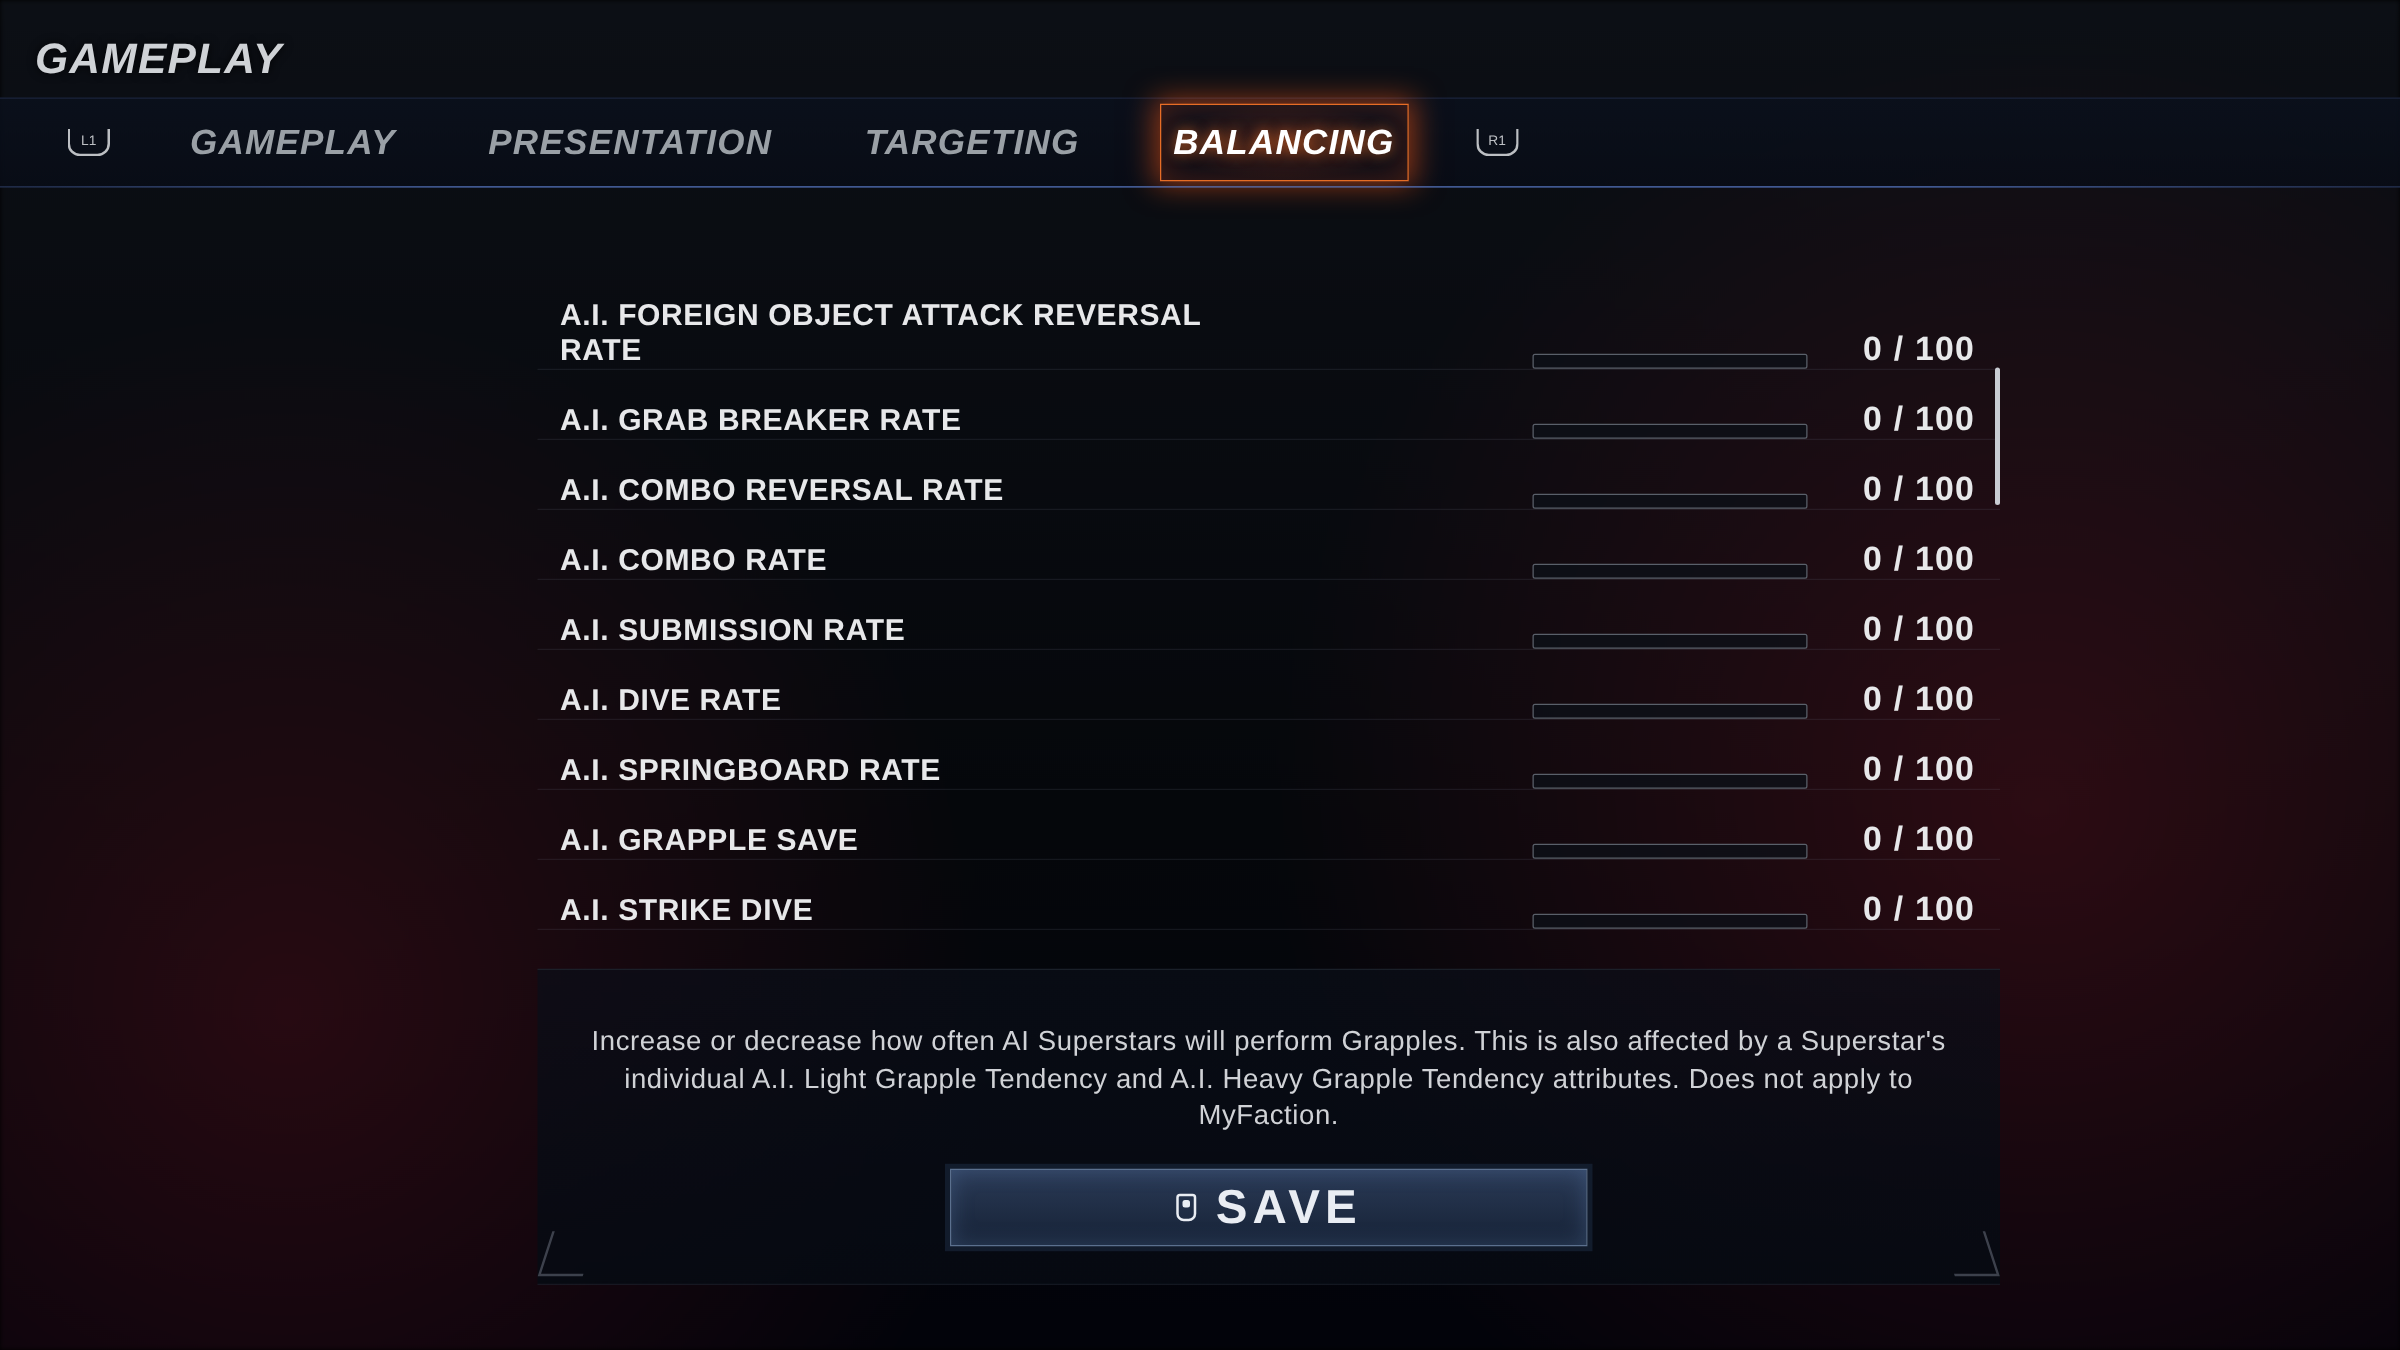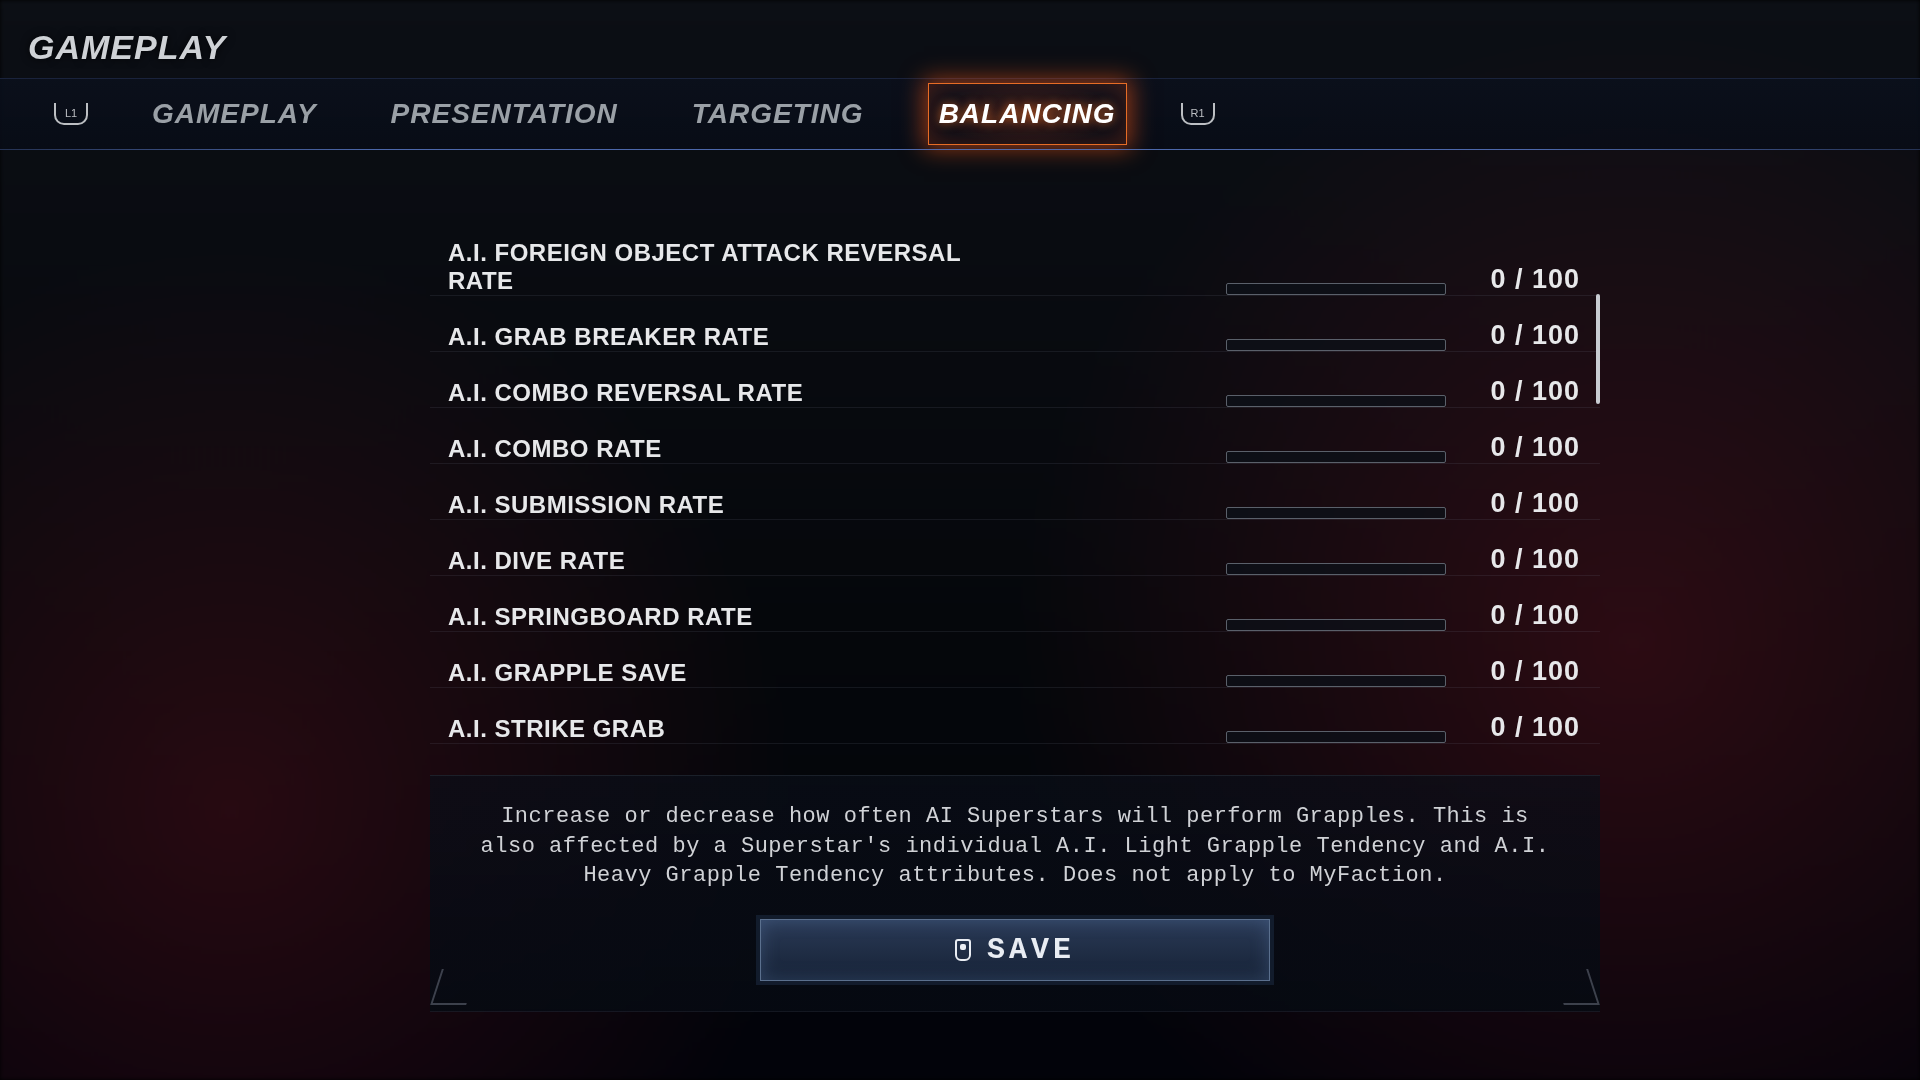--- a/index.html
+++ b/index.html
@@ -123,26 +123,25 @@
     width: 4px;
     height: 110px;
     background: #c8ccd2;
     border-radius: 2px;
   }
   .desc-box {
     position: absolute;
     top: 775px;
     left: 430px;
     width: 1170px;
-    padding: 26px 40px 30px;
+    padding: 42px 40px 30px;
     text-align: center;
     background: linear-gradient(180deg, rgba(10,14,24,.7), rgba(6,10,18,.9));
     border-top: 1px solid rgba(120,130,150,.18);
     border-bottom: 1px solid rgba(120,130,150,.1);
-    font-family: Liberation Mono, monospace;
   }
   .desc-box::before, .desc-box::after{
     content:"";
     position:absolute;
     width:34px;height:34px;
     border:2px solid rgba(160,170,185,.35);
   }
   .desc-box::before{ left:6px; bottom:6px; border-right:none; border-top:none; transform:skewX(-18deg);}
   .desc-box::after{ right:6px; bottom:6px; border-left:none; border-top:none; transform:skewX(18deg);}
   .desc-text {
@@ -152,21 +151,21 @@
     letter-spacing: .5px;
   }
   .save-btn {
     display: inline-flex;
     align-items: center;
     justify-content: center;
     gap: 16px;
     margin-top: 28px;
     width: 510px;
     height: 62px;
-    font-size: 30px;
+    font-size: 38px;
     font-weight: 700;
     letter-spacing: 4px;
     color: #e9edf3;
     background: linear-gradient(180deg, #2a3a56, #162236);
     border: 1px solid #5b708e;
     box-shadow: inset 0 0 18px rgba(120,160,220,.25), 0 0 0 4px rgba(20,30,48,.9);
     cursor: pointer;
   }
   .save-icon{
     width:16px;height:22px;
@@ -239,21 +238,21 @@
         <div class="slider-track"></div>
         <div class="row-value">0 / 100</div>
       </div>
       <div class="row">
         <div class="row-label">A.I. GRAPPLE SAVE</div>
         <div class="row-spacer"></div>
         <div class="slider-track"></div>
         <div class="row-value">0 / 100</div>
       </div>
       <div class="row">
-        <div class="row-label">A.I. STRIKE GRAB</div>
+        <div class="row-label">A.I. STRIKE DIVE</div>
         <div class="row-spacer"></div>
         <div class="slider-track"></div>
         <div class="row-value">0 / 100</div>
       </div>
     </div>
   <div class="scrollbar"></div>
 </div>
 
 <div class="desc-box">
   <div class="desc-text">Increase or decrease how often AI Superstars will perform Grapples. This is also affected by a Superstar's individual A.I. Light Grapple Tendency and A.I. Heavy Grapple Tendency attributes. Does not apply to MyFaction.</div>

